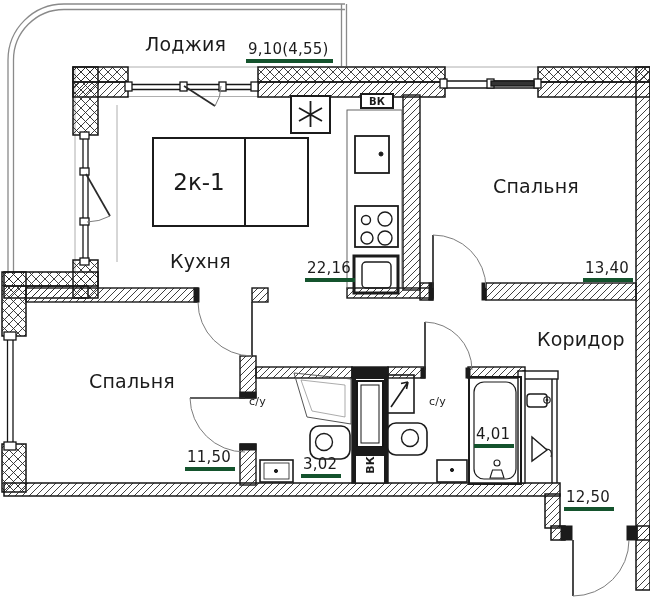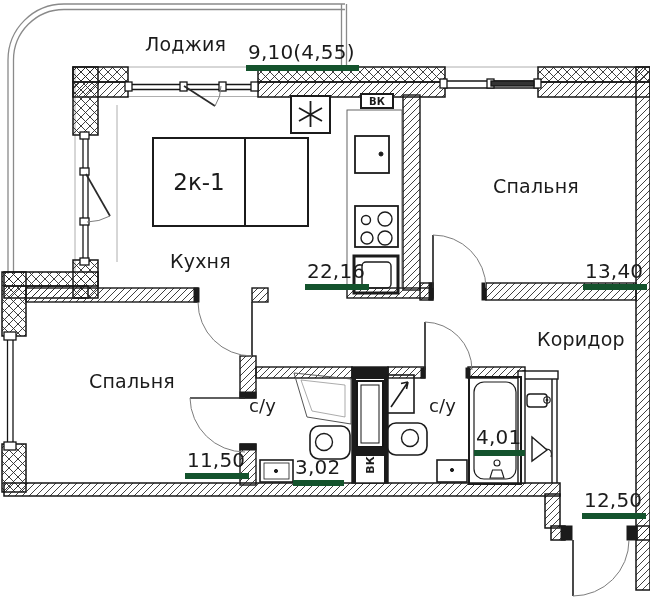--- a/index.html
+++ b/index.html
@@ -1,21 +1,21 @@
 <!DOCTYPE html>
 <html><head>
 <meta charset="utf-8">
 <style>
   html,body{margin:0;padding:0;background:#fff;}
   #plan{position:relative;width:650px;height:600px;background:#ffffff;overflow:hidden;
         font-family:"DejaVu Sans",sans-serif;color:#1b1b1b;}
   #plan svg{position:absolute;left:0;top:0;}
   .lbl{position:absolute;font-size:19px;white-space:nowrap;letter-spacing:.2px;}
-  .lbl.small{font-size:18px;}
-  .dim{position:absolute;font-size:20px;white-space:nowrap;border-bottom:6px solid #14532d;
+  .lbl.small{font-size:11px;}
+  .dim{position:absolute;font-size:15px;white-space:nowrap;border-bottom:4px solid #14532d;
        padding:0 4px 1px 2px;letter-spacing:.2px;}
   .tblock{position:absolute;left:152px;top:137px;width:157px;height:90px;
           border:2.5px solid #1b1b1b;display:flex;background:#fff;box-sizing:border-box;}
   .tb-left{width:92px;border-right:2.5px solid #1b1b1b;display:flex;align-items:center;
            justify-content:center;font-size:23px;box-sizing:border-box;}
   .tb-right{flex:1;display:flex;flex-direction:column;}
   .tb-cell{flex:1;display:flex;align-items:center;justify-content:center;font-size:19px;
            border-bottom:2.5px solid #1b1b1b;box-sizing:border-box;}
   .tb-cell:last-child{border-bottom:none;}
   .vk-box{position:absolute;left:360px;top:93px;width:34px;height:16px;border:2px solid #1b1b1b;
@@ -238,22 +238,22 @@
 
 <div class="lbl" style="left:145px;top:33px;">Лоджия</div>
 <div class="dim" style="left:246px;top:40px;">9,10(4,55)</div>
 <div class="lbl" style="left:170px;top:250px;">Кухня</div>
 <div class="dim" style="left:305px;top:259px;">22,16</div>
 <div class="lbl" style="left:493px;top:175px;">Спальня</div>
 <div class="dim" style="left:583px;top:259px;">13,40</div>
 <div class="lbl" style="left:89px;top:370px;">Спальня</div>
 <div class="dim" style="left:185px;top:448px;">11,50</div>
 <div class="lbl small" style="left:249px;top:395px;">с/у</div>
-<div class="dim" style="left:293px;top:455px;">3,02</div>
+<div class="dim" style="left:301px;top:455px;">3,02</div>
 <div class="lbl small" style="left:429px;top:395px;">с/у</div>
 <div class="dim" style="left:474px;top:425px;">4,01</div>
 <div class="lbl" style="left:537px;top:328px;">Коридор</div>
-<div class="dim" style="left:582px;top:488px;">12,50</div>
+<div class="dim" style="left:564px;top:488px;">12,50</div>
 
 <div class="vk-box">ВК</div>
 <div class="vk-shaft">ВК</div>
 
 </div>
 
 </body></html>

